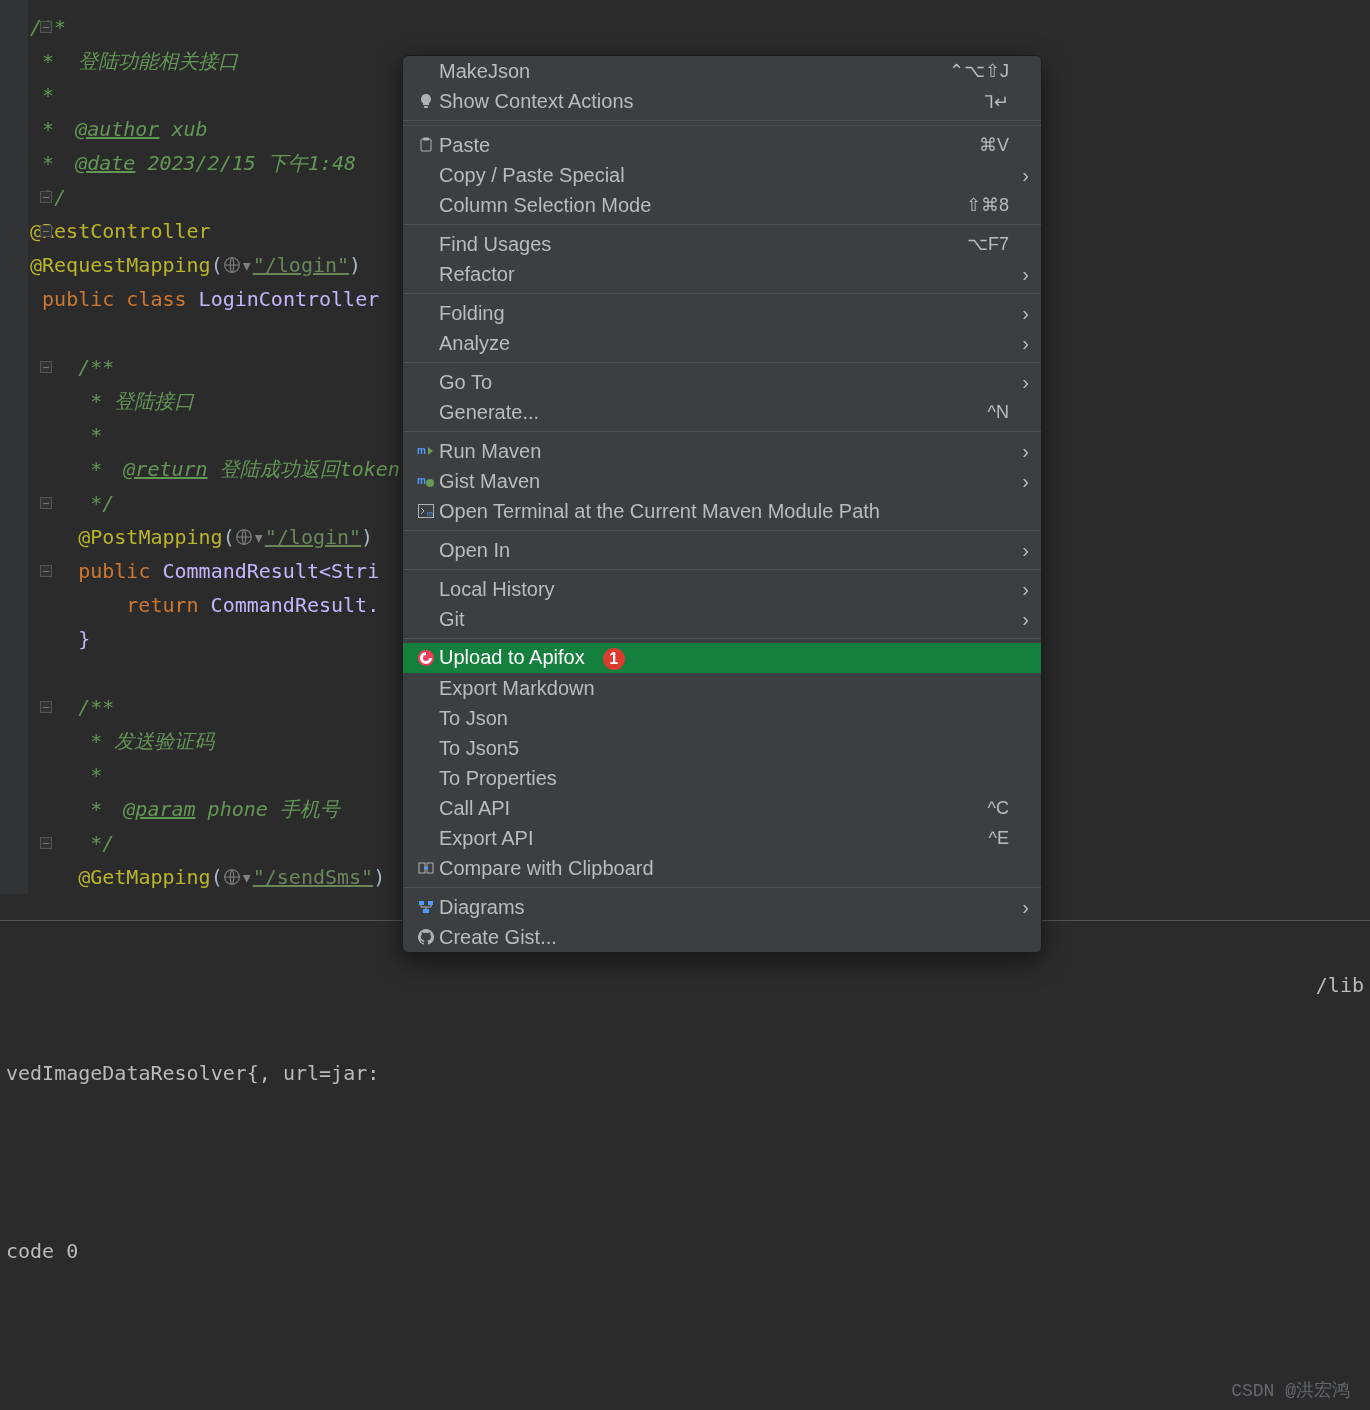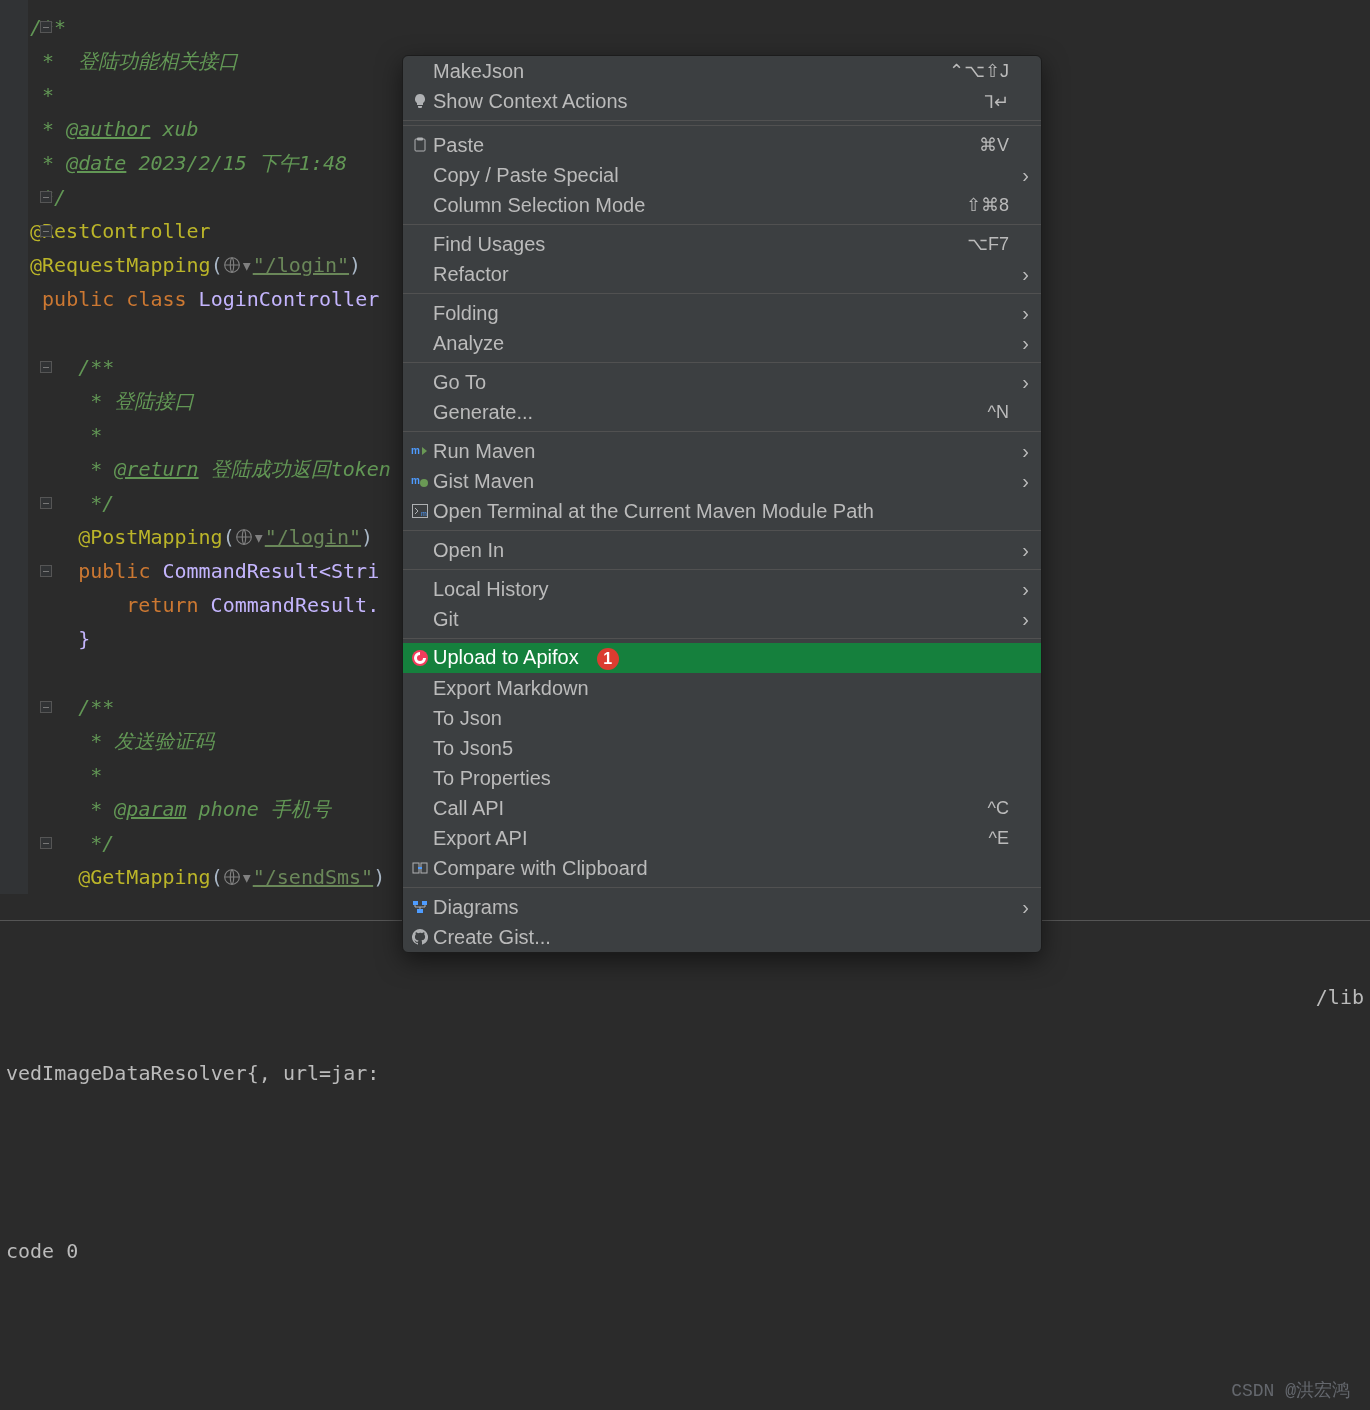--- a/index.html
+++ b/index.html
@@ -14,21 +14,21 @@
     position: relative;
   }
   .editor { position: relative; padding-top: 10px; }
   .gutter {
     position: absolute; left: 0; top: 0; bottom: 0; width: 28px;
     background: #313335;
   }
   .code-lines { padding-left: 30px; }
   .line { height: 34px; line-height: 34px; white-space: pre; position: relative; }
   .comment { color: #629755; font-style: italic; }
-  .doctag { color: #629755; font-style: italic; text-decoration: underline; }
+  .doctag { color: #629755; font-style: italic; text-decoration: underline; margin-left: 9px; }
   .annotation { color: #bbb529; }
   .keyword { color: #cc7832; }
   .identifier { color: #c4b5fd; }
   .string { color: #6a8759; text-decoration: underline; }
   .paren { color: #a9b7c6; }
   .globe-icon {
     display:inline-flex; width:18px; height:18px; vertical-align:-2px;
     color:#808080;
   }
   .fold-mark {
@@ -39,39 +39,39 @@
   .fold-minus::before {
     content:''; position:absolute; left:2px; right:2px; top:50%; height:1px; background:#777;
   }
   .console {
     position:absolute; left:0; right:0; bottom:0; top: 920px;
     background:#2b2b2b; border-top:1px solid #555;
     padding:10px 6px; color:#bbbbbb; font-size:20px;
     white-space: pre;
   }
   .console-right {
-    position:absolute; right:6px; top:52px; color:#bbbbbb;margin-top:12px;
+    position:absolute; right:6px; top:52px; color:#bbbbbb;
   }
   
   .context-menu {
     position:absolute; left:402px; top:55px;
     width:640px;
     background:#3c3f41;
     border:1px solid #1c1c1c;
     border-radius:6px;
     box-shadow:0 8px 24px rgba(0,0,0,0.5);
     font-family: "SF Pro Text","Helvetica Neue",Arial,sans-serif;
     font-size:20px;
     color:#bbbbbb;
     overflow:hidden;
     z-index:10;
   }
   .menu-item {
     display:flex; align-items:center;
-    height:30px; padding:0 12px 0 4px;
+    height:30px; padding:0 12px 0 10px;
     cursor:default;
   }
   .menu-item .icon-slot { width:26px; display:flex; align-items:center; justify-content:center; color:#afb1b3;}
   .menu-item .label-slot { flex:1; }
   .menu-item .shortcut-slot { color:#bbbbbb; width:90px; text-align:right; font-size:18px;}
   .menu-item .arrow-slot { width:20px; text-align:right; color:#bbbbbb; }
   .menu-item.highlight { background:#15803d; color:#ffffff; }
   .menu-item.highlight .shortcut-slot, .menu-item.highlight .arrow-slot, .menu-item.highlight .icon-slot { color:#ffffff; }
   .menu-sep { height:1px; background:#515151; margin:4px 0; }
   .badge {

